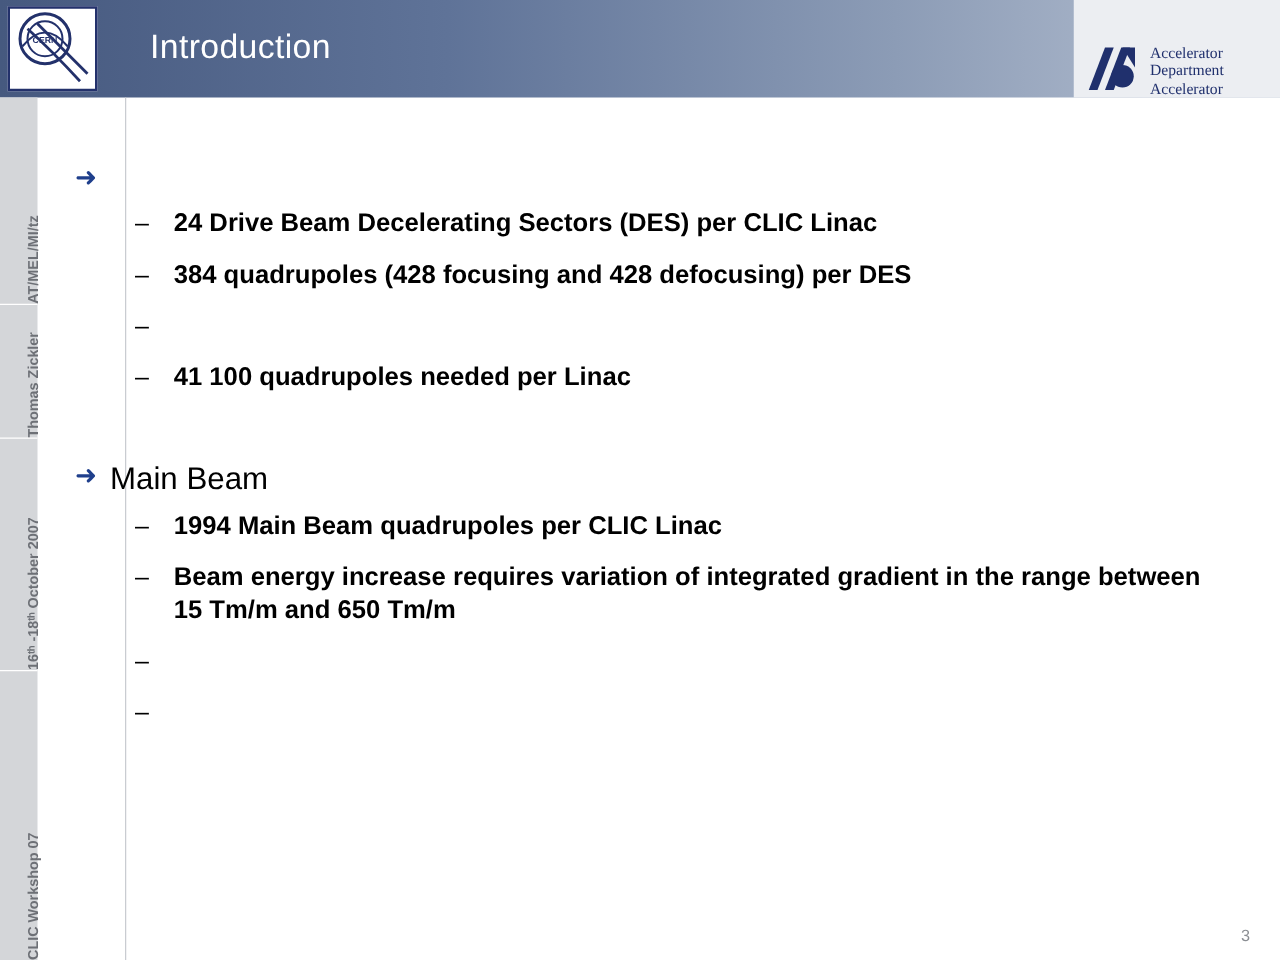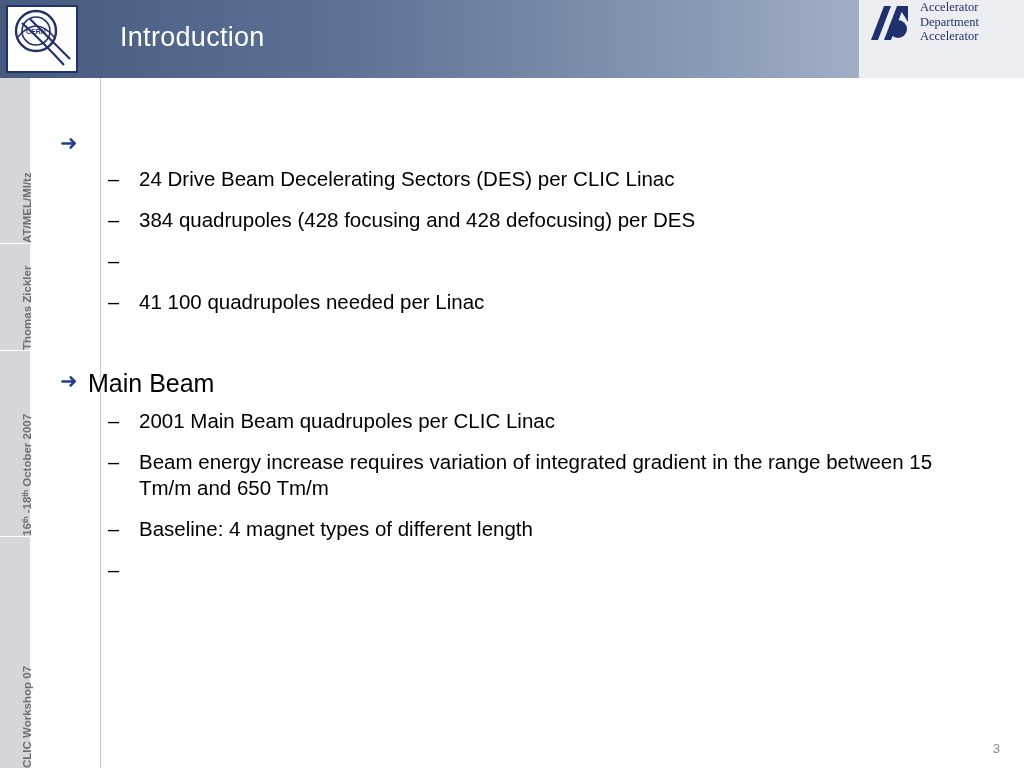--- a/index.html
+++ b/index.html
@@ -50,21 +50,21 @@
   .cern-logo svg { display:block; }
 
   .atd-box {
     position: absolute;
     right: 0;
     top: 0;
     width: 165px;
     height: 78px;
     background: #eceef2;
     display: flex;
-    align-items: flex-start;
+    align-items: flex-end;
     padding-left: 8px;
     box-sizing: border-box;
   }
   .atd-logo {
     width: 46px;
     height: 46px;
     flex: 0 0 auto;
     margin-right: 7px;
   }
   .atd-text {
@@ -146,20 +146,21 @@
     line-height: 26px;
     color: #000000;
     width: 31px;
     flex: 0 0 31px;
   }
   .lvl2 .txt {
     font-size: 20.5px;
     color: #000000;
     line-height: 26px;
     max-width: 835px;
+    font-weight: bold;
   }
   .group-gap { height: 38px; }
 
   .page-number {
     position: absolute;
     right: 24px;
     bottom: 12px;
     font-size: 13px;
     color: #8a8d92;
   }
@@ -238,29 +239,28 @@
 
     <div class="group-gap"></div>
 
     <div class="lvl1">
       <span class="arrow">➜</span>
       <span class="txt">Main Beam</span>
     </div>
 
     <div class="lvl2">
       <span class="dash">–</span>
-      <span class="txt">2001 Main Beam quadrupoles per CLIC Linac</span>
+      <span class="txt">1994 Main Beam quadrupoles per CLIC Linac</span>
     </div>
     <div class="lvl2">
       <span class="dash">–</span>
       <span class="txt">Beam energy increase requires variation of integrated gradient in the range between 15 Tm/m and 650 Tm/m</span>
     </div>
     <div class="lvl2">
       <span class="dash">–</span>
-      <span class="txt">Baseline: 4 magnet types of different length</span>
     </div>
     <div class="lvl2">
       <span class="dash">–</span>
     </div>
   </div>
 
   <div class="page-number">3</div>
 </div>
 
 </body></html>

